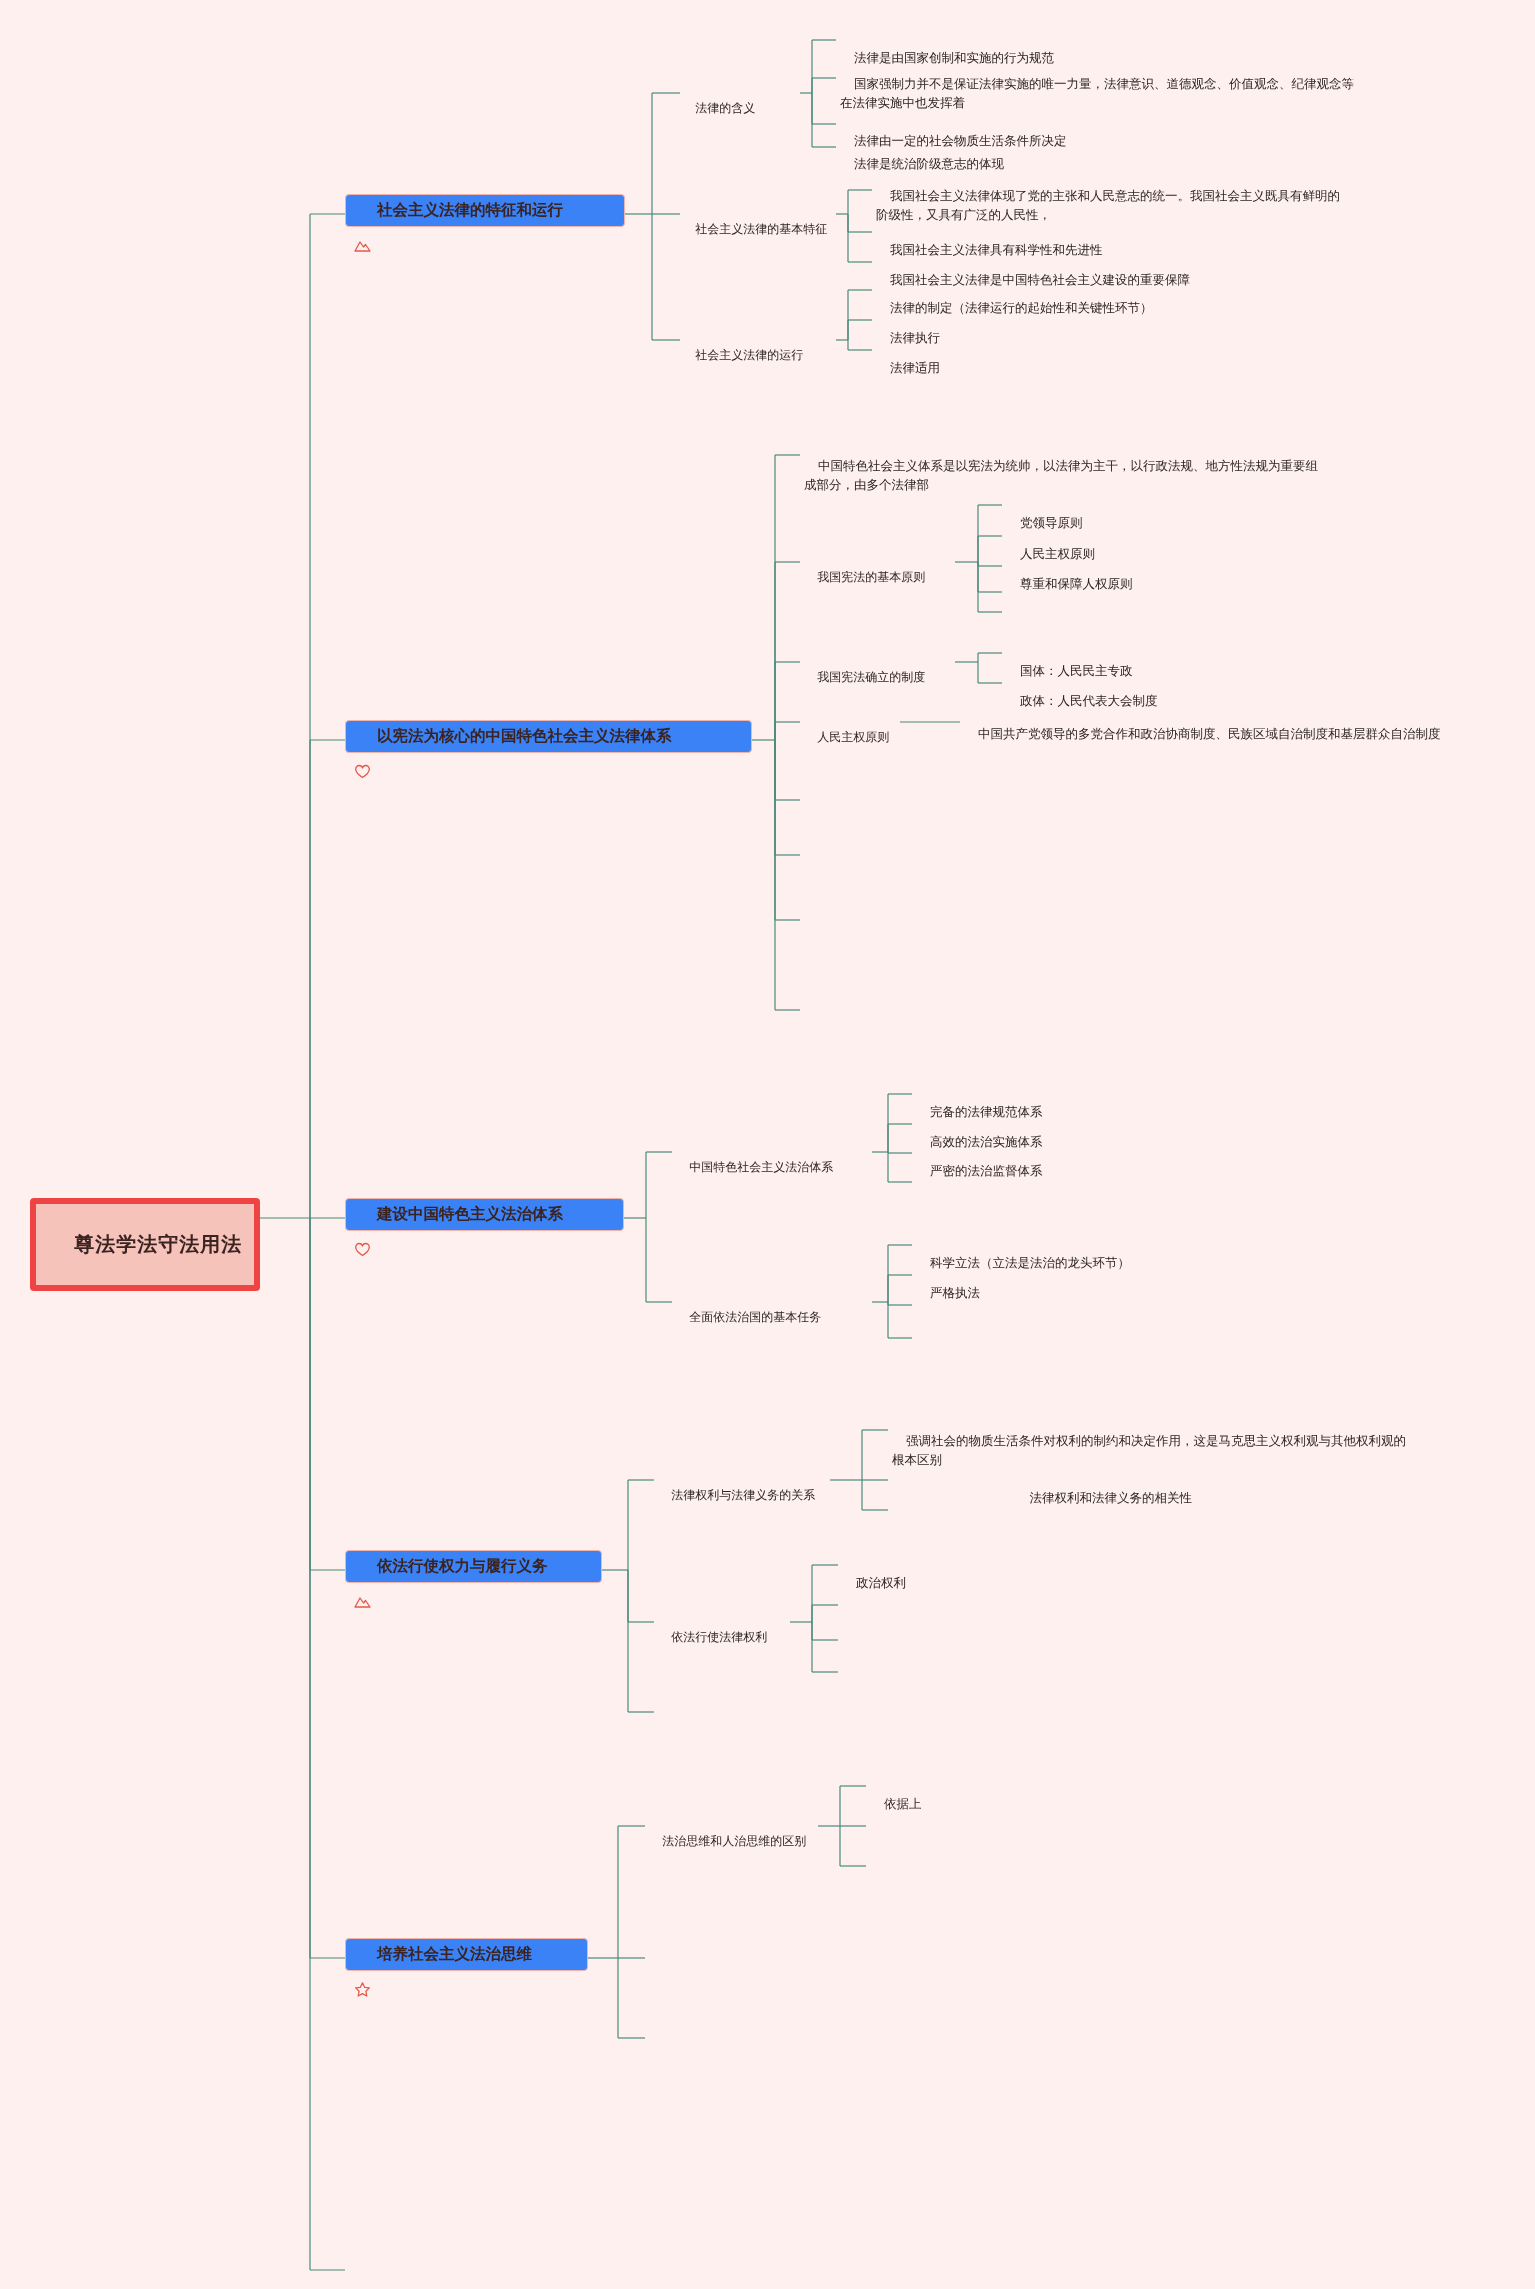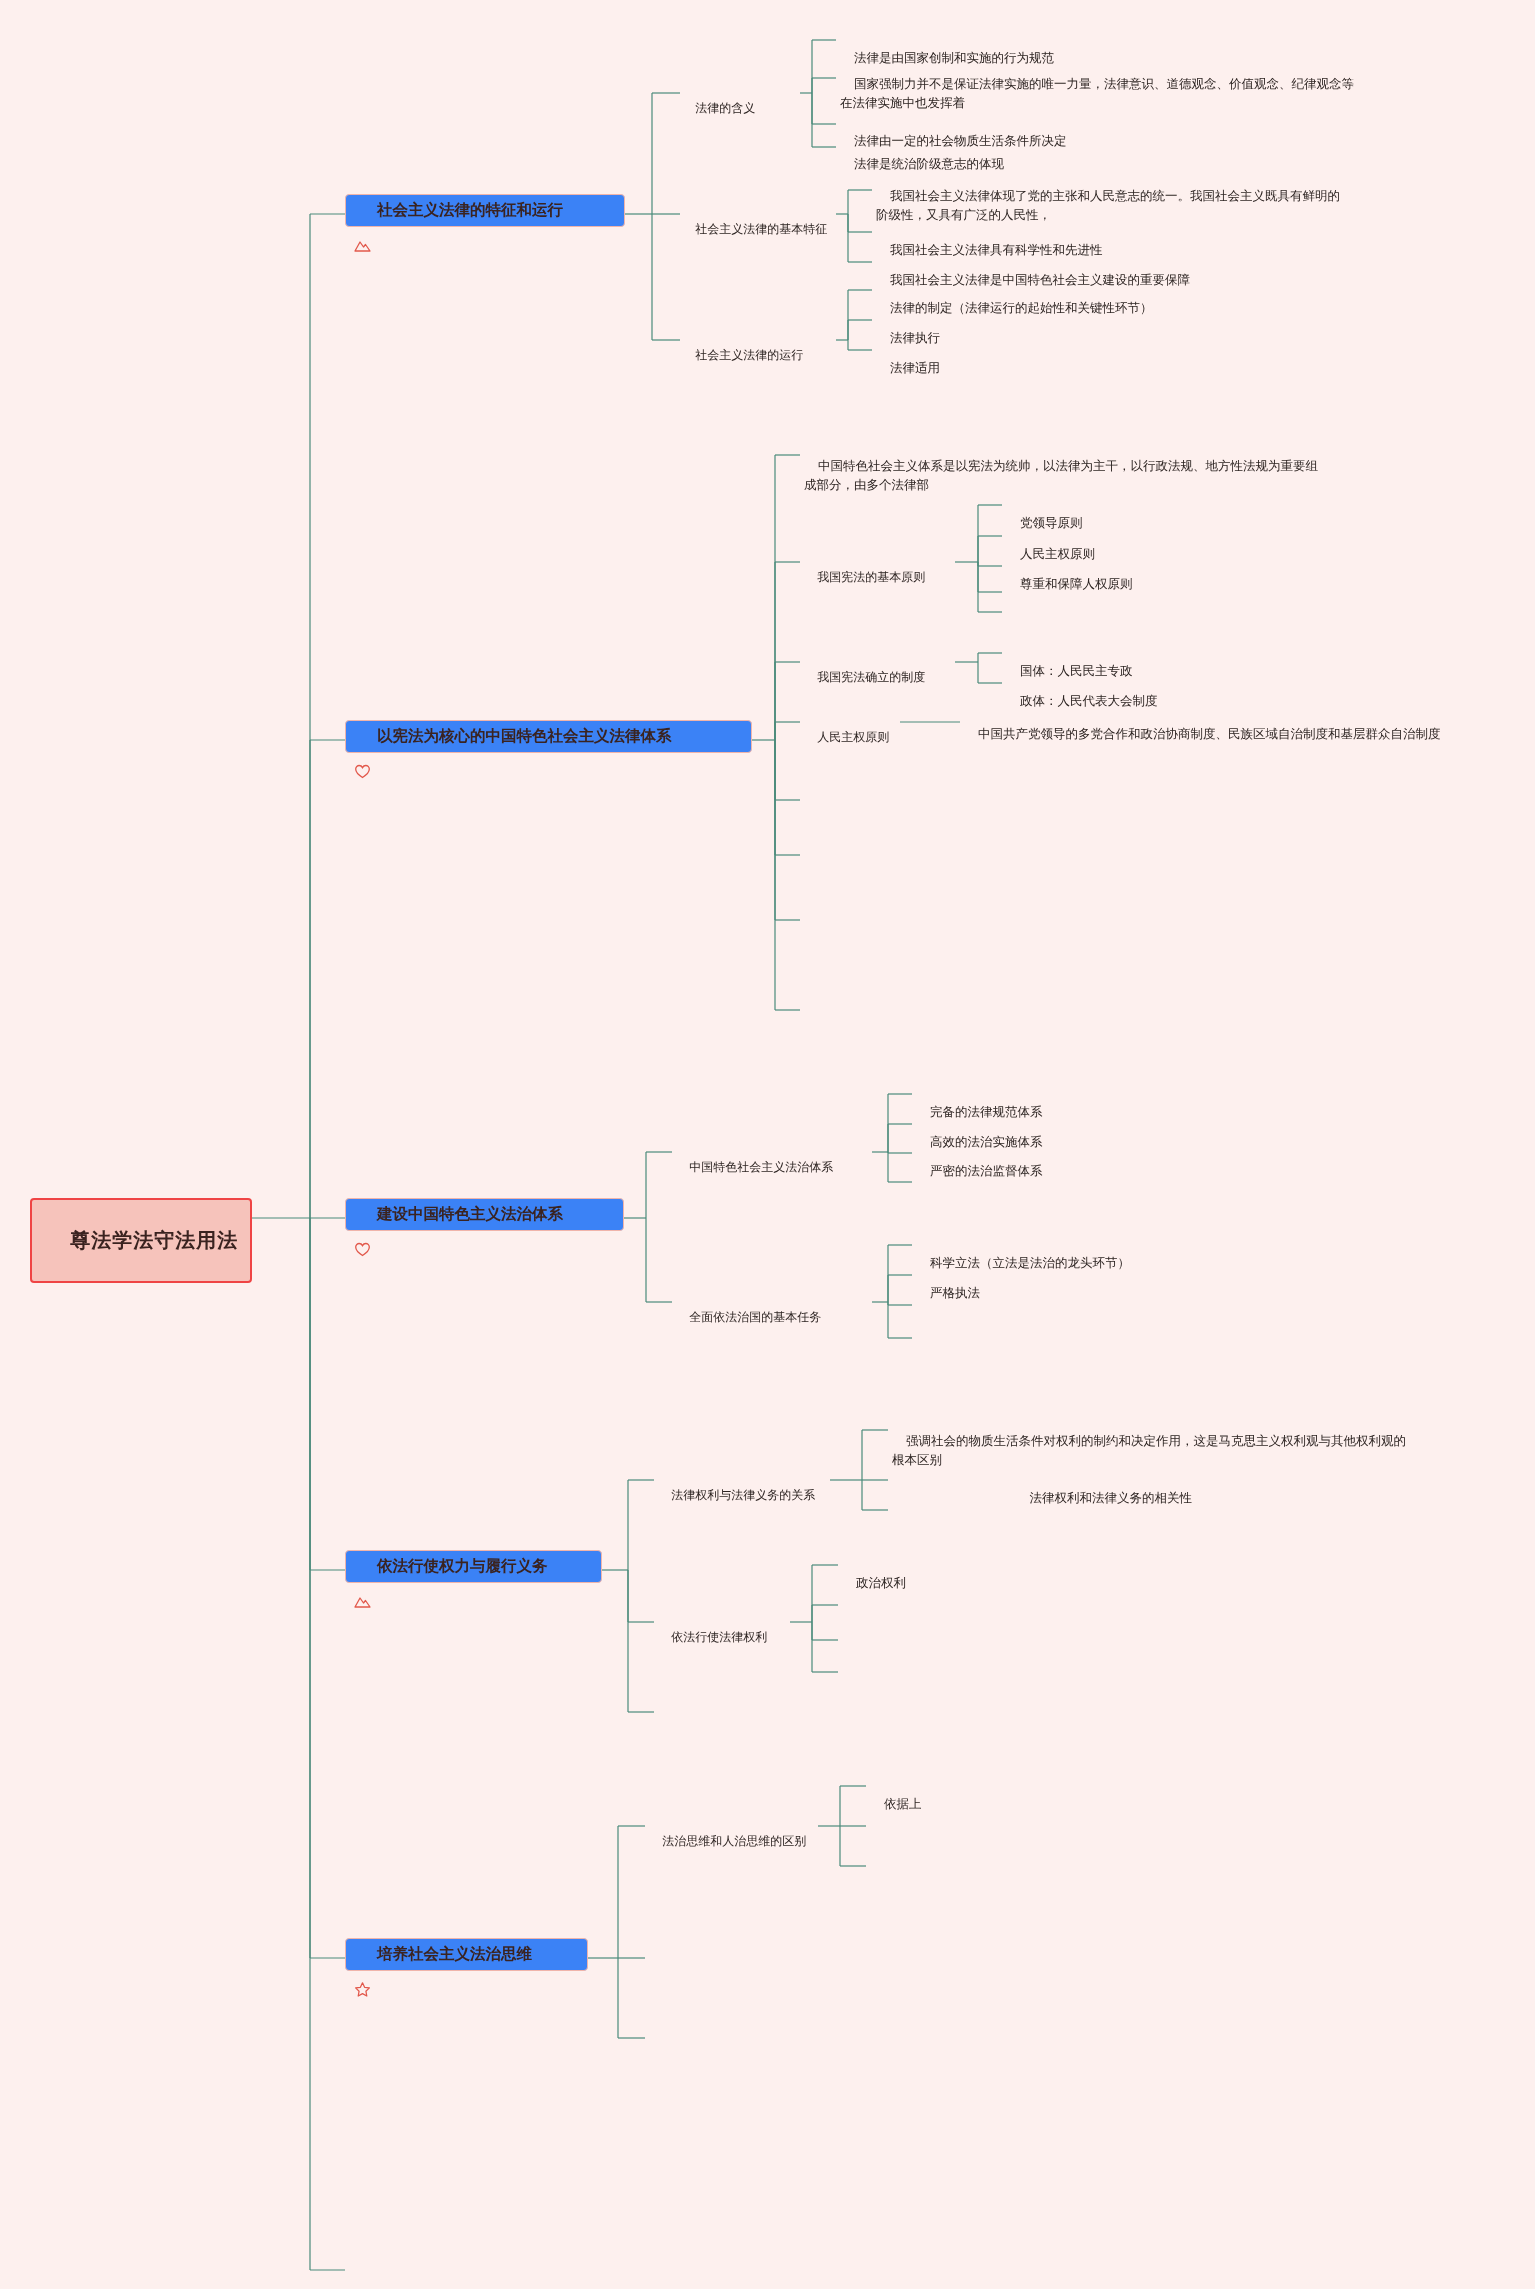--- a/index.html
+++ b/index.html
@@ -27,21 +27,21 @@
     height: 2289px;
     pointer-events: none;
   }
   .node {
     position: absolute;
     white-space: pre-wrap;
   }
   
   .root-node {
     background: #f6c3bb;
-    border: 2px solid #ef4444;
+    border: 6px solid #ef4444;
     border-radius: 4px;
     color: #3a2320;
     font-size: 20px;
     font-weight: bold;
     padding: 7px 12px 8px 12px;
     letter-spacing: 1px;
     line-height: 1.1;
   }
   
   .l1-node {

